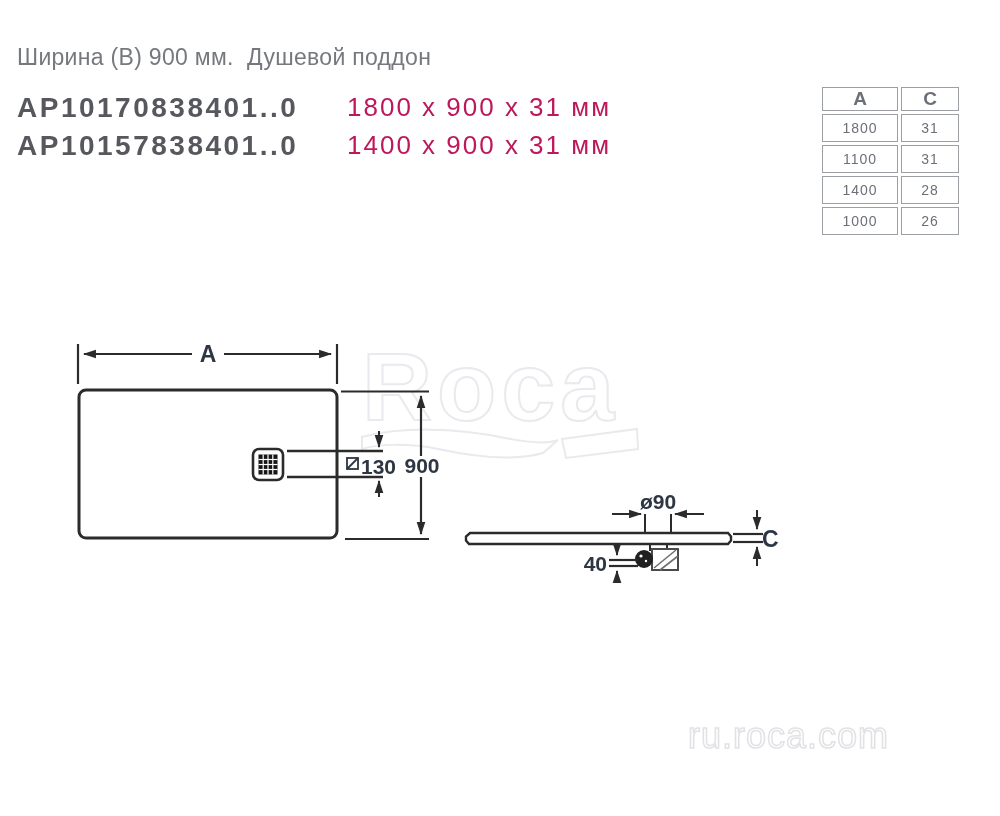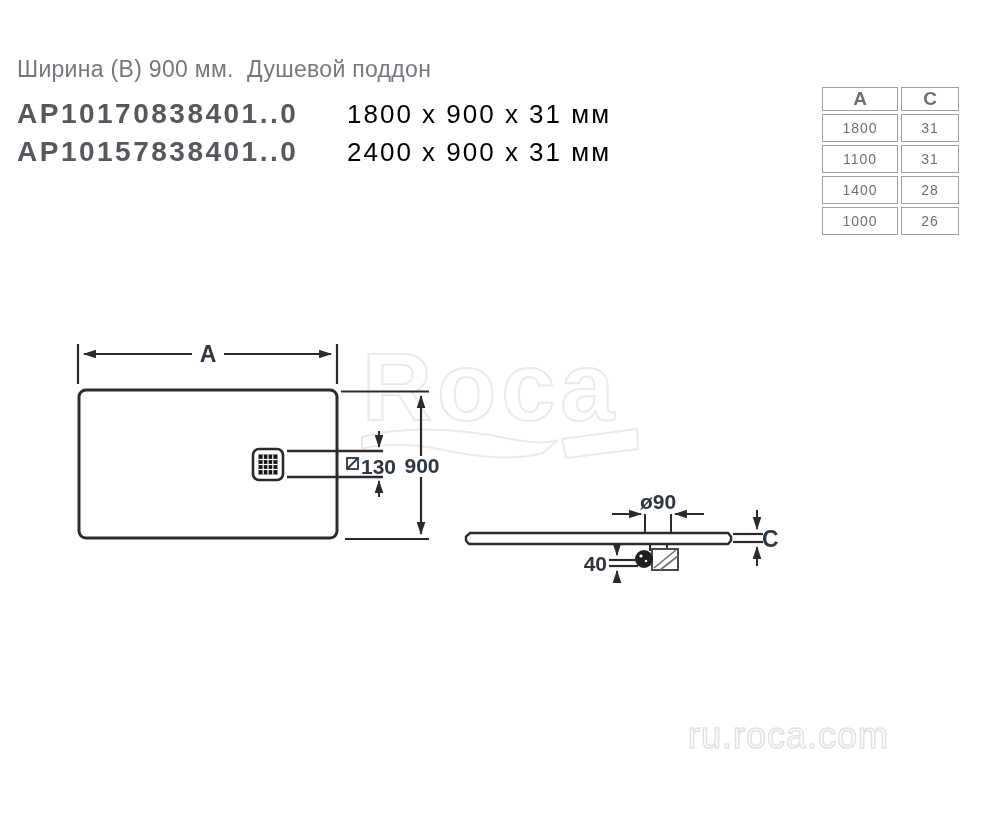--- a/index.html
+++ b/index.html
@@ -2,30 +2,30 @@
 <html><head>
 <meta charset="utf-8">
 <style>
   html,body { margin:0; padding:0; background:#ffffff; }
   .page {
     position:relative; width:1000px; height:816px; background:#ffffff;
     overflow:hidden; font-family:"Liberation Sans", sans-serif;
   }
   .title {
     position:absolute; left:17px; top:44px;
-    font-size:23px; color:#75787d; letter-spacing:0.3px; white-space:pre;margin-top:12px;
+    font-size:23px; color:#75787d; letter-spacing:0.3px; white-space:pre;
   }
   .products { position:absolute; left:17px; top:92px; }
-  .prow { height:38px; display:flex; align-items:flex-end; }
+  .prow { height:38px; display:flex; align-items:flex-start; }
   .code {
     width:330px; font-weight:bold; font-size:28px; color:#56585e;
     letter-spacing:2.5px; white-space:pre;
   }
   .dims {
-    font-size:26px; color:#000000; letter-spacing:2px; white-space:pre;
+    font-size:26px; color:#be185d; letter-spacing:2px; white-space:pre;
   }
   table.spec {
     position:absolute; left:819px; top:84px;
     border-collapse:separate; border-spacing:3px;
   }
   table.spec th, table.spec td {
     border:1.5px solid #9c9fa4; color:#6b7078; text-align:center; padding:0 4px;
   }
   table.spec th { width:66px; height:22px; font-size:19px; font-weight:bold; }
   table.spec th.cC { width:48px; }
@@ -53,21 +53,21 @@
 
   <div class="title">Ширина (В) 900 мм.  Душевой поддон</div>
 
   <div class="products">
     <div class="prow">
       <span class="code">AP10170838401..0</span>
       <span class="dims">1800 x 900 x 31 мм</span>
     </div>
     <div class="prow">
       <span class="code">AP10157838401..0</span>
-      <span class="dims">2400 x 900 x 31 мм</span>
+      <span class="dims">1400 x 900 x 31 мм</span>
     </div>
   </div>
 
   <table class="spec">
     <tbody>
         <tr>
       <th>A</th>
       <th class="cC">C</th>
     </tr>
     <tr>

